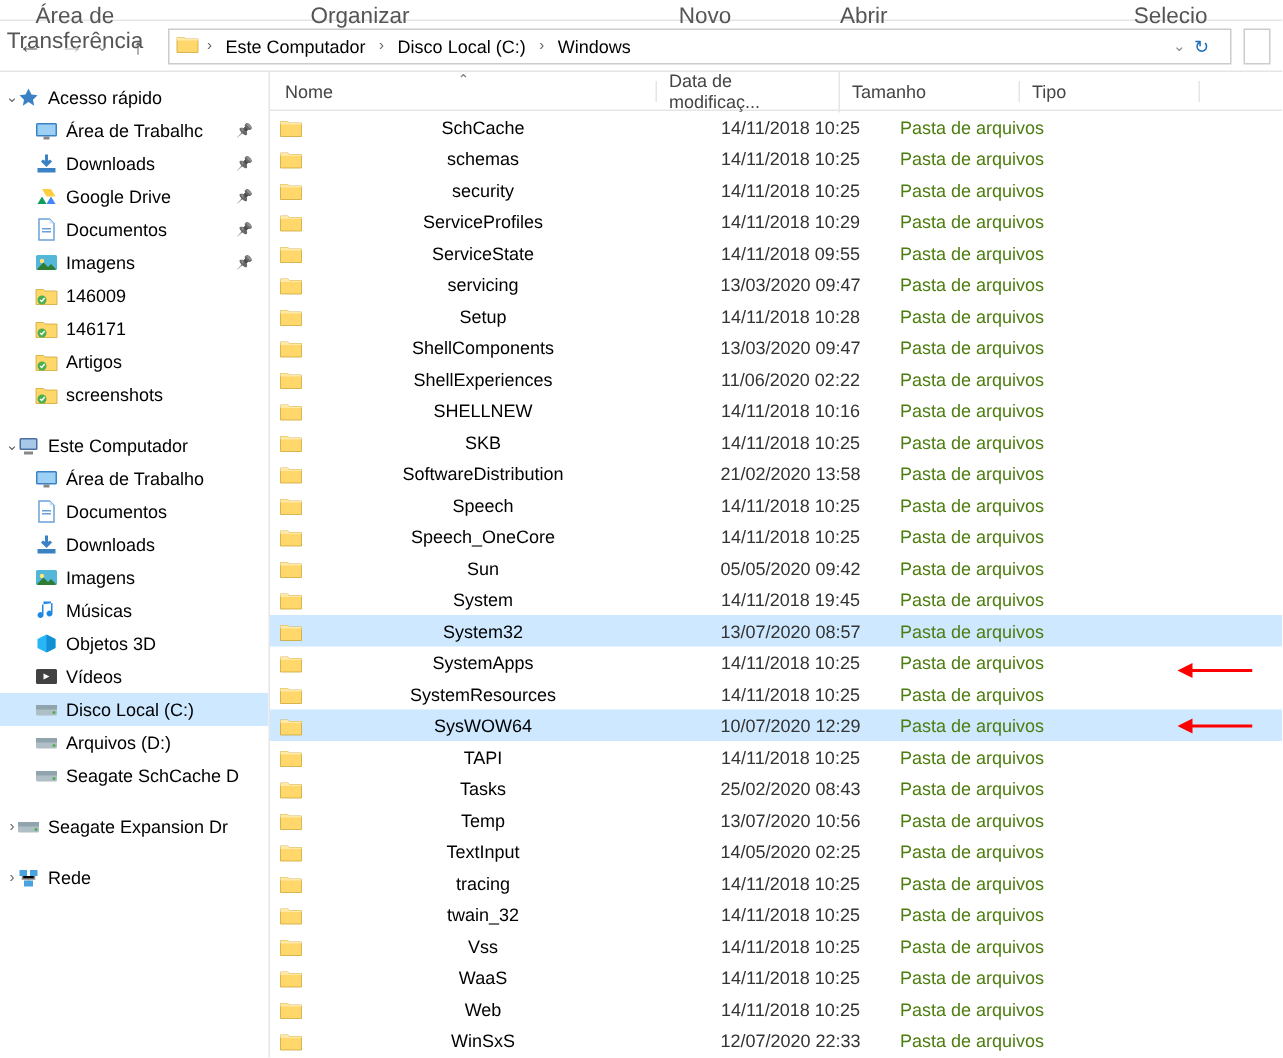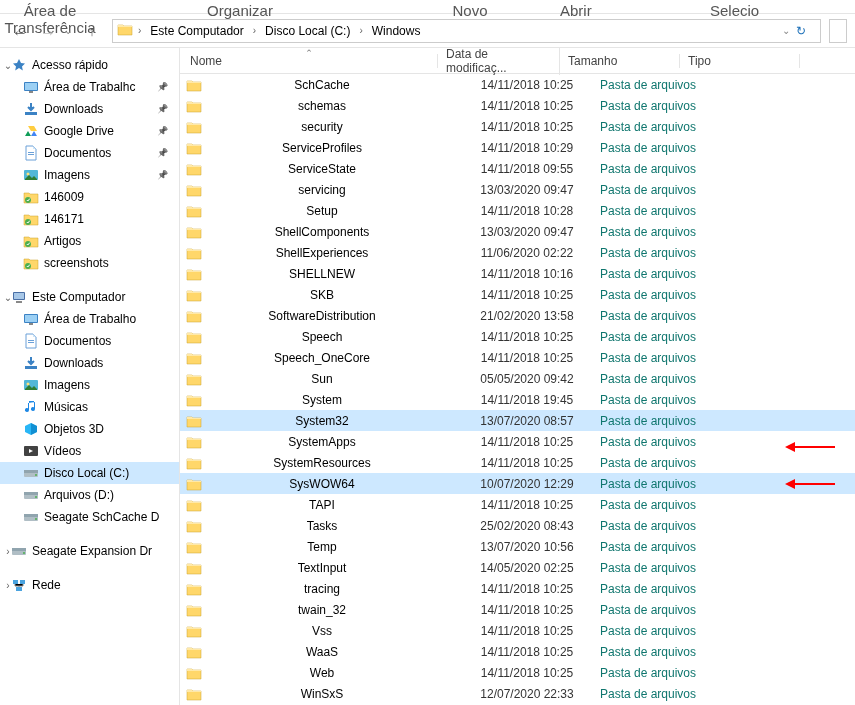--- a/index.html
+++ b/index.html
@@ -111,40 +111,40 @@
   .row {
     display:flex;
     align-items:center;
     height:21px;
     padding-left:4px;
   }
   .row.highlight { background:#cde8ff; }
   .row .ico { width:20px; display:flex;align-items:center;justify-content:center;}
   .row .name { width:234px; padding-left:2px; white-space:nowrap; overflow:hidden;}
   .row .date { width:122px; color:#333;margin-left:28px;}
-  .row .type { width:120px; color:#0f766e;}
+  .row .type { width:120px; color:#4d7c0f;}
   .row .size { width:120px; }
   .arrow-annot {
     position:absolute;
     right: 20px;
     width: 50px; height: 14px;
   }
   .arrow-annot svg { width:50px; height:14px; }
   
   .folder-svg { width:16px; height:14px; }
 </style>
 </head>
 <body>
 
 <div class="toolbar-hints">
   <span style="width:100px;text-align:center">Área de Transferência</span>
   <span style="width:280px;text-align:center">Organizar</span>
   <span style="width:180px;text-align:center">Novo</span>
   <span style="width:150px;text-align:left">Abrir</span>
-  <span style="flex:1;text-align:left;padding-right:4px">Selecio</span>
+  <span style="flex:1;text-align:center;padding-right:4px">Selecio</span>
 </div>
 
 <div class="addressbar">
   <div class="nav-btn">←</div>
   <div class="nav-btn disabled">→</div>
   <div class="dropdown-caret">⌄</div>
   <div class="up-btn">↑</div>
   <div class="path-box">
     <span class="ico">
       <svg class="folder-svg" viewBox="0 0 16 14">

